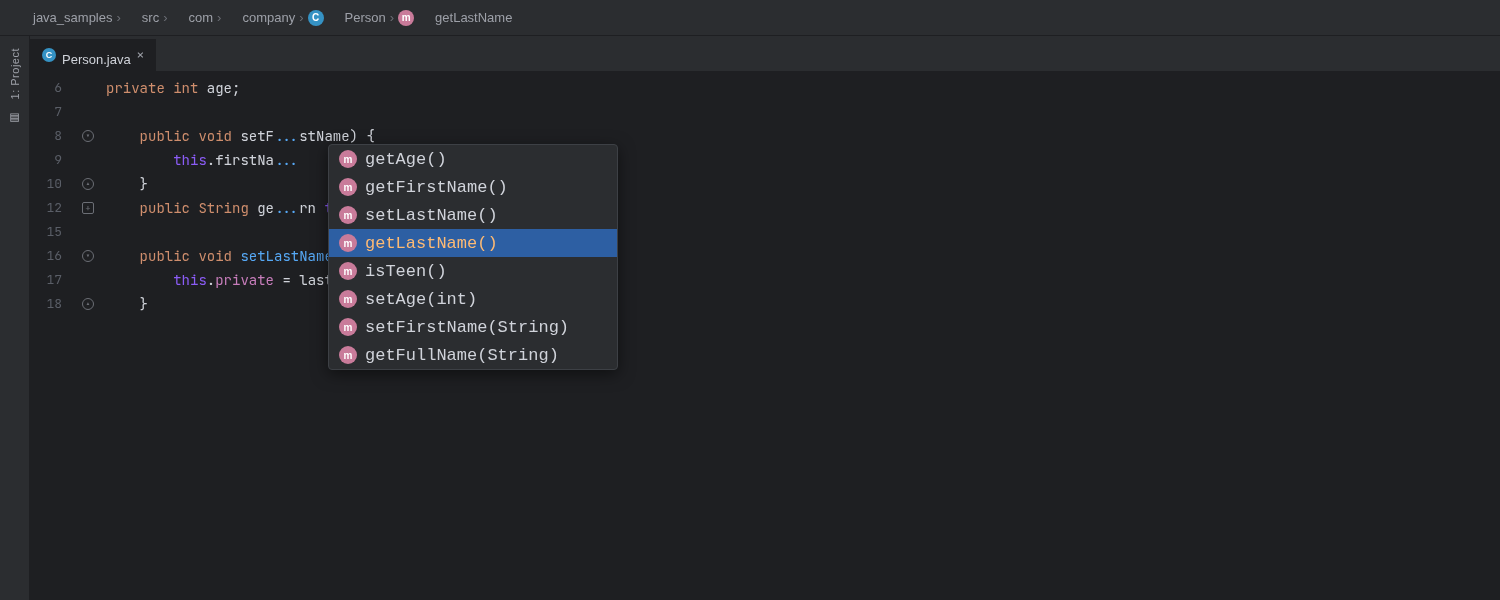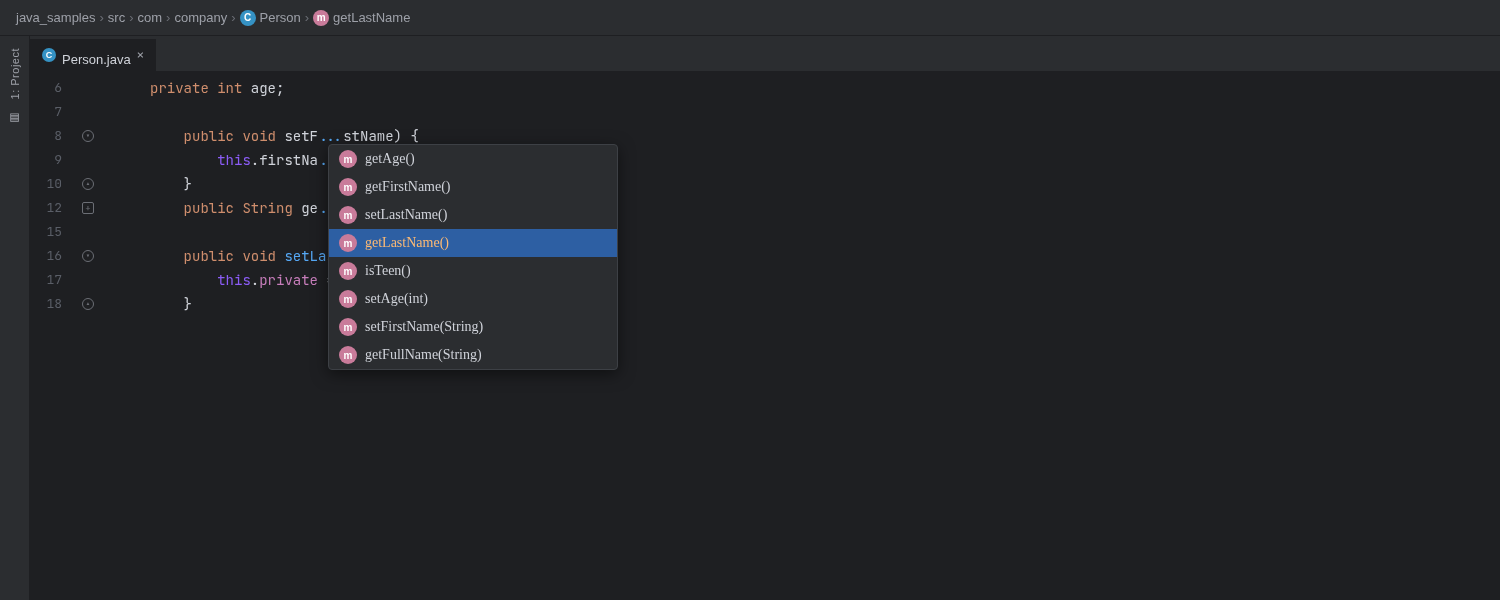--- a/index.html
+++ b/index.html
@@ -17,20 +17,21 @@
       height: 36px;
       display: flex;
       align-items: center;
       padding: 0 16px;
       border-bottom: 1px solid #1e1f22;
     }
     .breadcrumb-item {
       color: #9da0a8;
       font-size: 13px;
       font-family: 'Segoe UI', sans-serif;
+      margin-left: 17px;
     }
     .breadcrumb-sep {
       color: #6b6e75;
       margin: 0 4px;
       font-size: 13px;
       font-family: 'Segoe UI', sans-serif;
     }
     .breadcrumb-icon-c {
       display: inline-flex;
       align-items: center;
@@ -197,21 +198,20 @@
       color: #6b6e75;
     }
     .gutter-icon.circle {
       border-radius: 50%;
     }
 
     .line-content {
       flex: 1;
       padding-left: 8px;
       white-space: pre;
-      margin-left: 44px;
     }
 
     
     .kw { color: #cf8e6d; }
     .fn { color: #56a8f5; }
     .this-kw { color: #8b5cf6; text-align: center; }
     .field { color: #c77dbb; }
     .plain { color: #d0d3da; }
 
     
@@ -249,22 +249,22 @@
       border-radius: 50%;
       background: #c97b9a;
       color: white;
       font-size: 10px;
       font-weight: bold;
       font-family: 'Segoe UI', sans-serif;
       flex-shrink: 0;
     }
 
     .ac-text {
-      font-size: 14px;
-      font-family: Liberation Serif, serif;
+      font-size: 17px;
+      font-family: Liberation Mono, monospace;
     }
 
     .autocomplete-item.selected .ac-text {
       color: #fdba74;
     }
 
     .autocomplete-item:not(.selected) .ac-text {
       color: #d0d3da;
     }
   </style>

